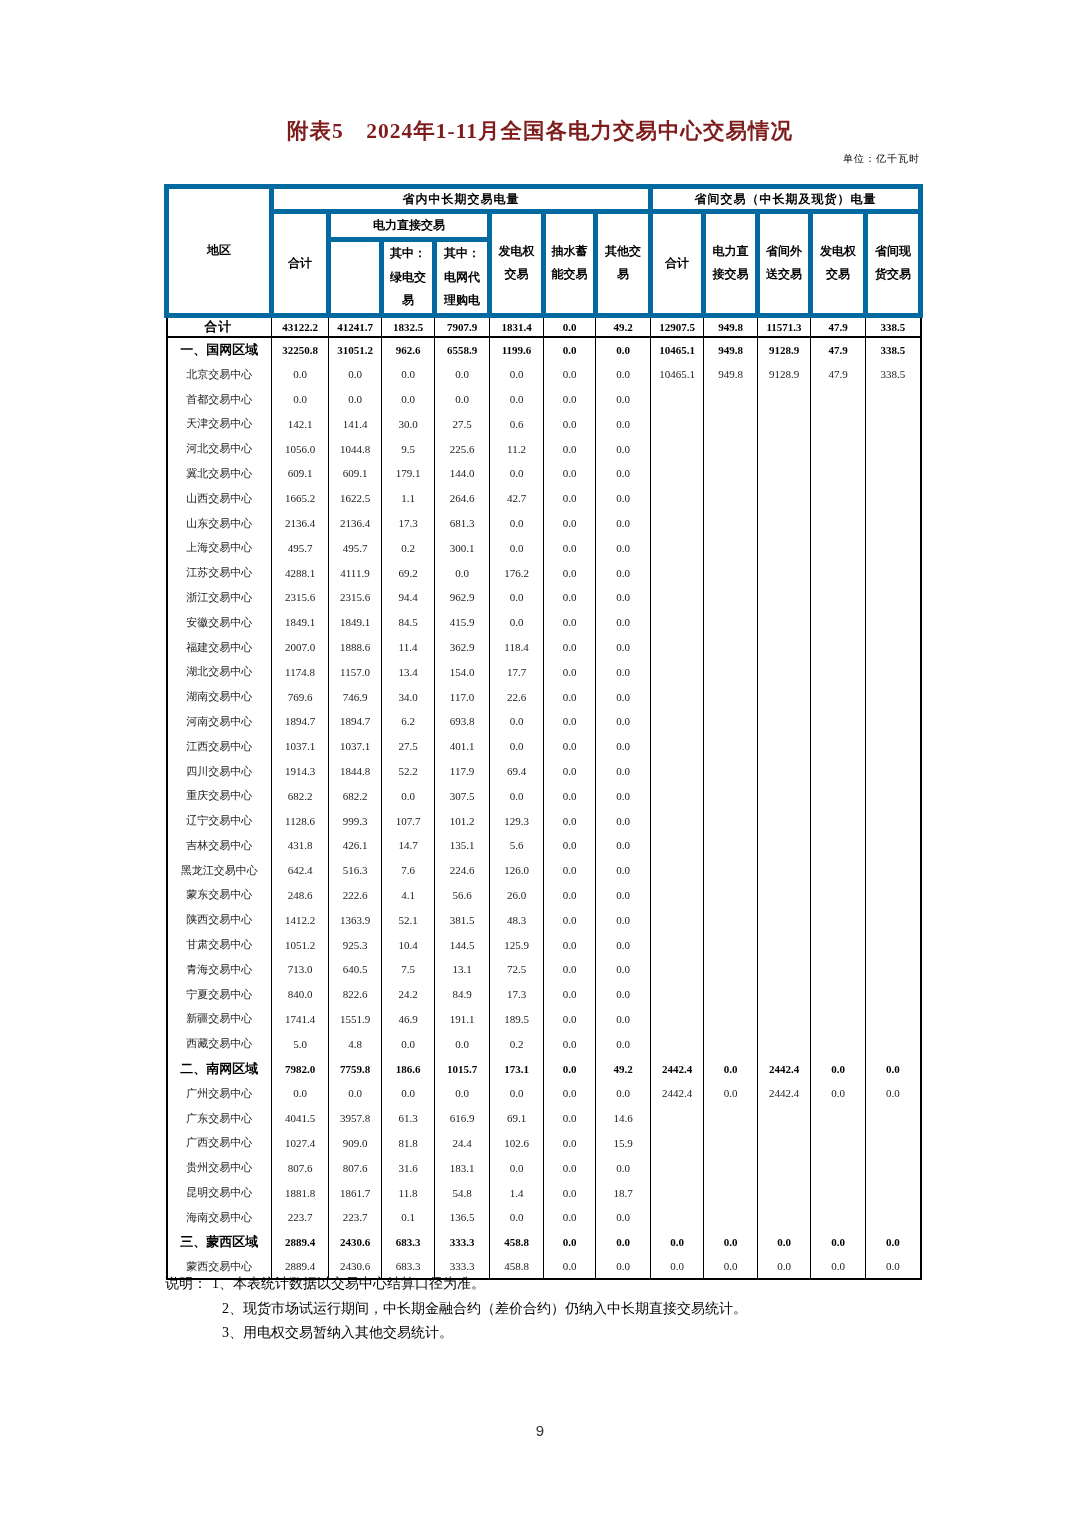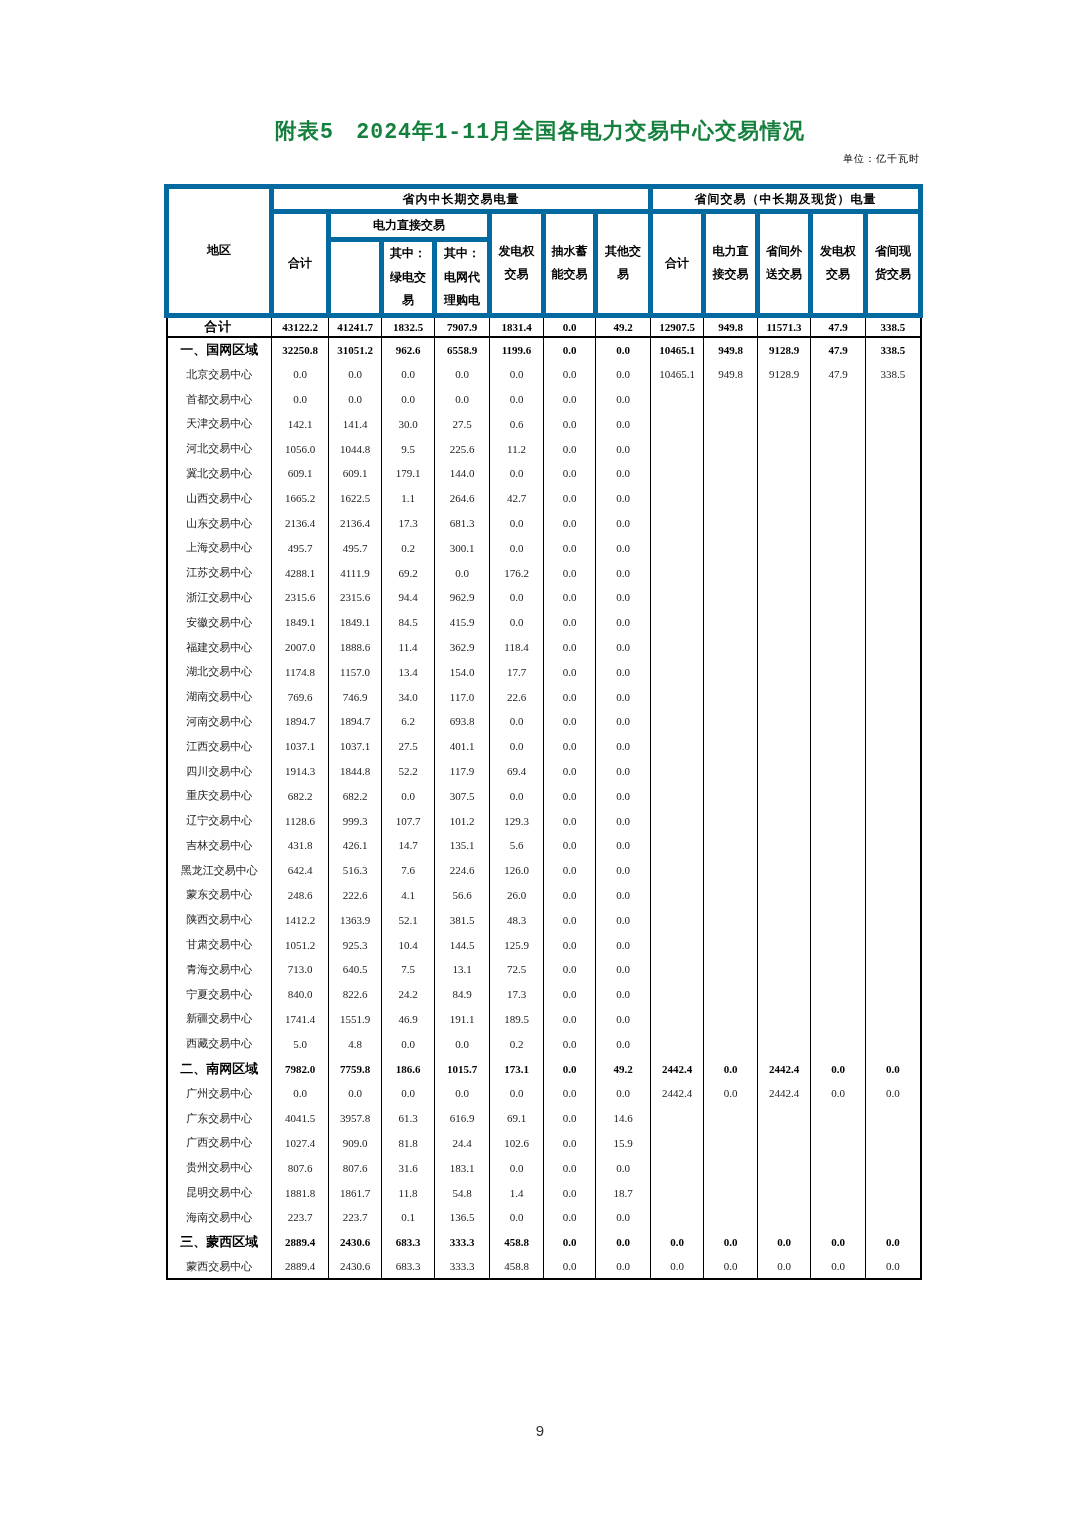--- a/index.html
+++ b/index.html
@@ -9,25 +9,25 @@
     height: 1527px;
     background: #ffffff;
     overflow: hidden;
     font-family: "Liberation Serif", "DejaVu Serif", serif;
     color: #000;
   }
   .doc-title {
     position: absolute;
     top: 116px; left: 0; right: 0;
     text-align: center;
-    font-family: Liberation Mono, monospace;
+    font-family: Liberation Serif, serif;
     font-weight: 700;
     font-size: 21.5px;
     letter-spacing: 1px;
-    color: #15803d;
+    color: #7f1d1d;
   }
   .unit-label {
     position: absolute;
     top: 152px; left: 165px; width: 755px;
     text-align: right;
     font-size: 10px;
     letter-spacing: 1px;
   }
   table.trade {
     position: absolute;
@@ -742,16 +742,24 @@
           <td>0.0</td>
           <td>0.0</td>
           <td>0.0</td>
           <td>0.0</td>
           <td>0.0</td>
           <td>0.0</td>
         </tr>
       </tbody>
   </table>
 
+  <div class="notes">
+    <div class="line1">
+      <span class="label">说明：</span>
+      <span>1、本表统计数据以交易中心结算口径为准。</span>
+    </div>
+    <div class="indent">2、现货市场试运行期间，中长期金融合约（差价合约）仍纳入中长期直接交易统计。</div>
+    <div class="indent">3、用电权交易暂纳入其他交易统计。</div>
+  </div>
 
   <div class="page-number">9</div>
 
 </div>
 
 </body></html>

